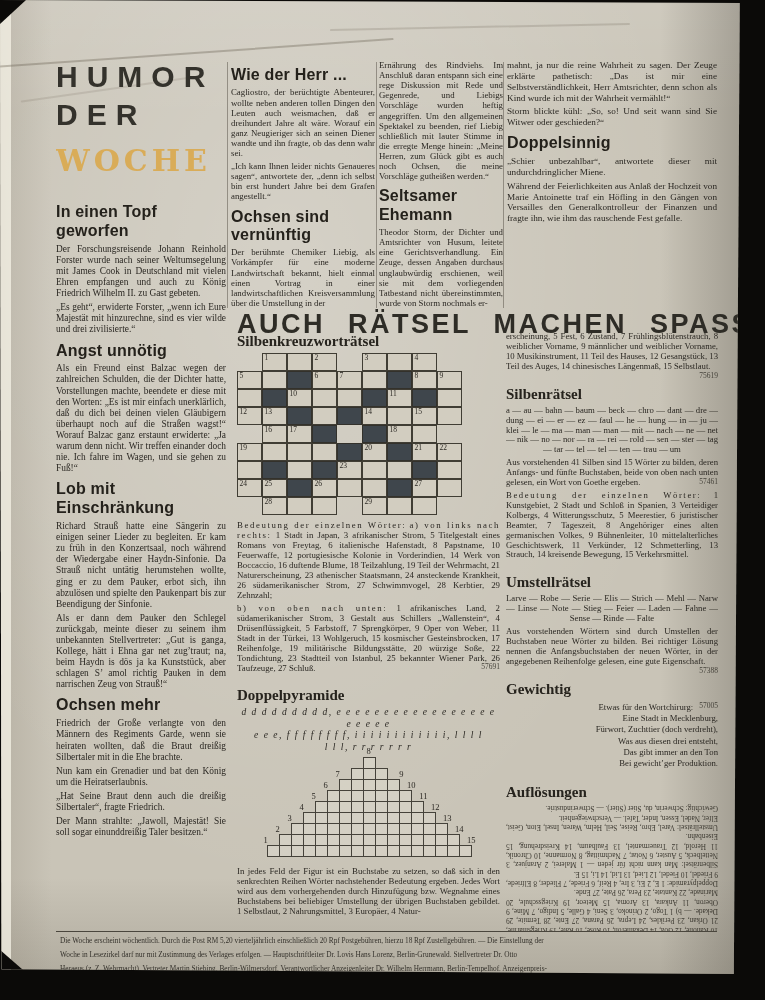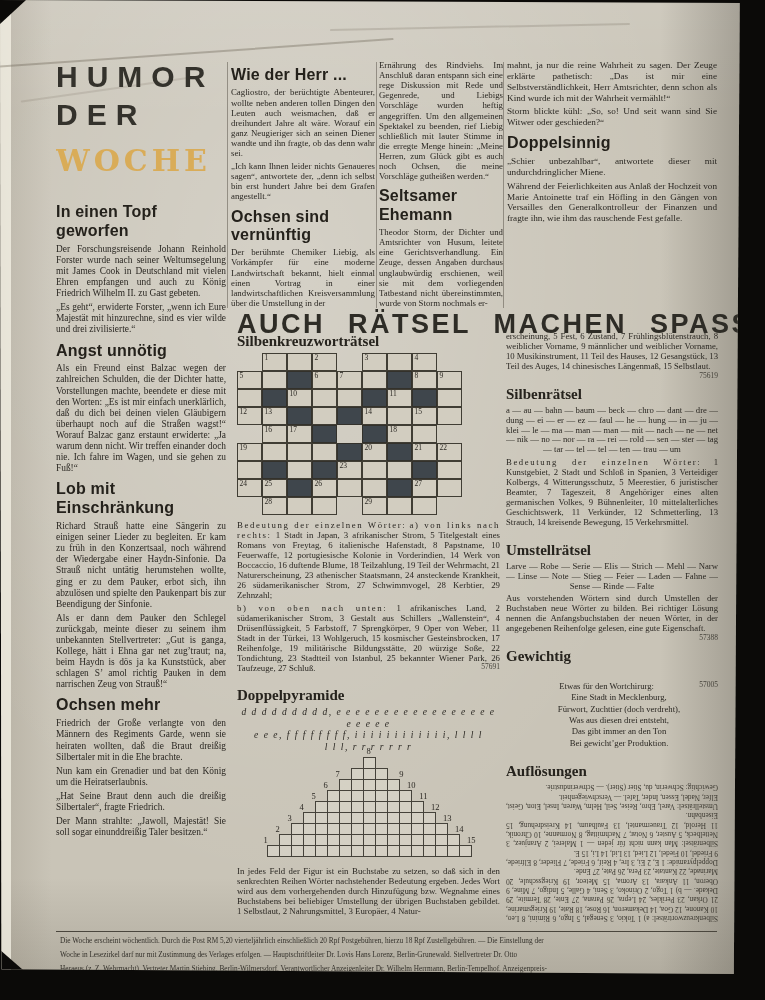--- a/index.html
+++ b/index.html
@@ -69,21 +69,21 @@
   .plab{position:absolute;font-size:8.5px;line-height:10px;color:#2b2823;}
   .plab.left{left:-15px;top:1px;}
   .plab.right{right:-17px;top:1px;}
   .plab.top{left:50%;top:-11px;transform:translateX(-50%);}
 
   
   #puzzleR{position:absolute;left:506px;top:332px;width:212px;height:600px;overflow:hidden;
            font-size:8.7px;line-height:1.14;text-align:justify;}
   #puzzleR p{margin:0 0 3px;}
   .wordlist{text-align:justify;text-align-last:center;margin:0 0 3px;}
-  #poem{white-space:pre-line;margin:16px 0 2px 14px;text-align:center;line-height:1.3;}
+  #poem{white-space:pre-line;margin:4px 0 2px 14px;text-align:right;line-height:1.3;}
   #solutions{transform:rotate(180deg);font-size:7.3px;line-height:1.28;color:#3c3931;
              text-align:justify;white-space:pre-line;margin-top:2px;}
 
   
   #footer{position:absolute;left:56px;top:931px;width:661px;font-size:7.3px;line-height:1.38;
           color:#33302a;text-align:justify;}
   #footer .rule{border:none;border-top:1px solid #4a463d;margin:0 0 3px;}
   #footer p{margin:4px;}
   #footer .f-center{text-align:center;}
 </style>
@@ -428,20 +428,24 @@
   </div>
 
   <div id="puzzleR">
     <p>
       <span>erscheinung, 5 Fest, 6 Zustand, 7 Frühlingsblütenstrauch, 8 weiblicher Vorname, 9 männlicher und weiblicher Vorname, 10 Musikinstrument, 11 Teil des Hauses, 12 Gesangstück, 13 Teil des Auges, 14 chinesisches Längenmaß, 15 Selbstlaut.</span>
       <span class="code">75619</span>
     </p>
     <div class="ptitle">Silbenrätsel</div>
     <p class="wordlist">a — au — bahn — baum — beck — chro — dant — dre — dung — ei — er — ez — faul — he — hung — in — ju — klei — le — ma — man — man — mit — nach — ne — net — nik — no — nor — ra — rei — rold — sen — ster — tag — tar — tel — tel — ten — trau — um</p>
     <p>
+      <span>Aus vorstehenden 41 Silben sind 15 Wörter zu bilden, deren Anfangs- und fünfte Buchstaben, beide von oben nach unten gelesen, ein Wort von Goethe ergeben.</span>
+      <span class="code">57461</span>
+    </p>
+    <p>
       <span class="sperr">Bedeutung der einzelnen Wörter:</span>
       <span>1 Kunstgebiet, 2 Stadt und Schloß in Spanien, 3 Verteidiger Kolbergs, 4 Witterungsschutz, 5 Meerestier, 6 juristischer Beamter, 7 Tageszeit, 8 Angehöriger eines alten germanischen Volkes, 9 Bühnenleiter, 10 mittelalterliches Geschichtswerk, 11 Verkünder, 12 Schmetterling, 13 Strauch, 14 kreisende Bewegung, 15 Verkehrsmittel.</span>
     </p>
     <div class="ptitle">Umstellrätsel</div>
     <p class="wordlist">Larve — Robe — Serie — Elis — Strich — Mehl — Narw — Linse — Note — Stieg — Feier — Laden — Fahne — Sense — Rinde — Falte</p>
     <p>
       <span>Aus vorstehenden Wörtern sind durch Umstellen der Buchstaben neue Wörter zu bilden. Bei richtiger Lösung nennen die Anfangsbuchstaben der neuen Wörter, in der angegebenen Reihenfolge gelesen, eine gute Eigenschaft.</span>
       <span class="code">57388</span>
     </p>
     <div class="ptitle">Gewichtig</div>

